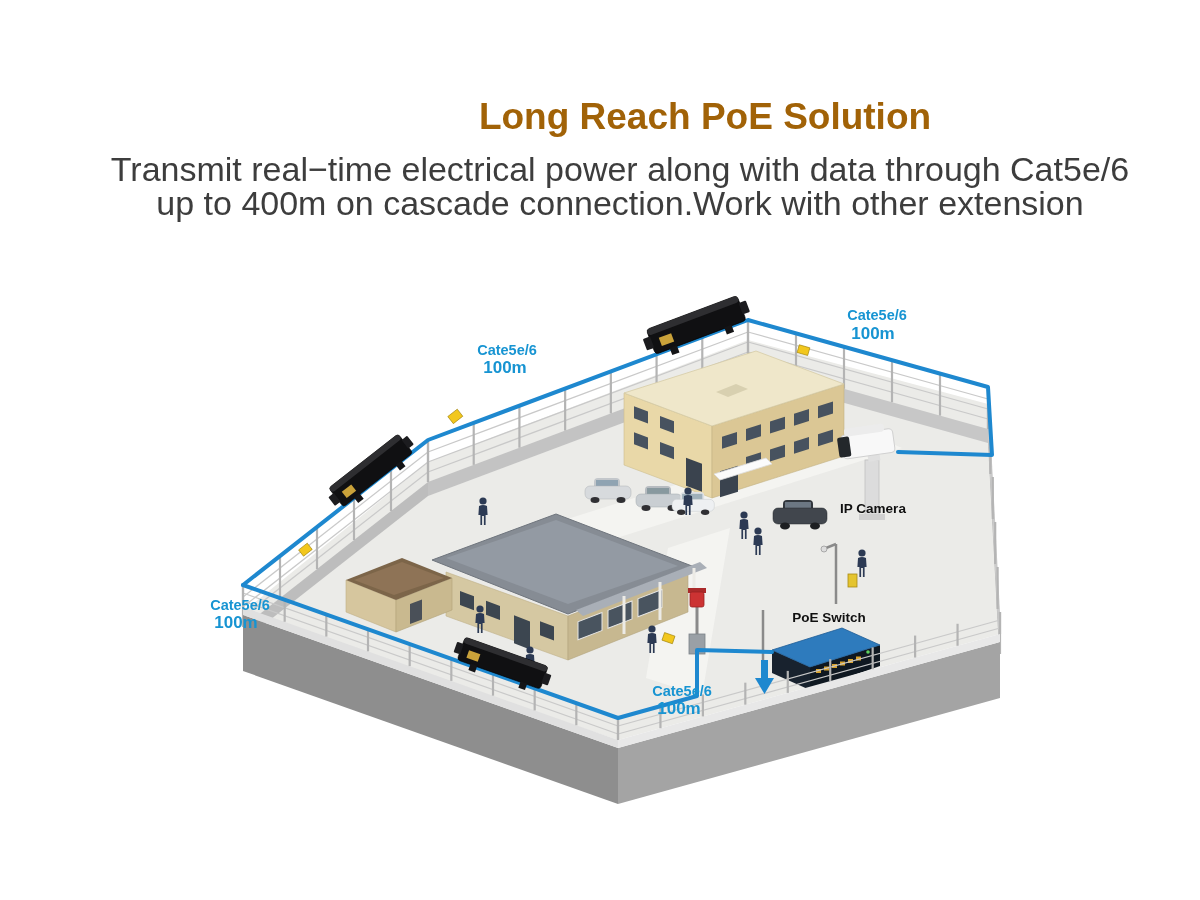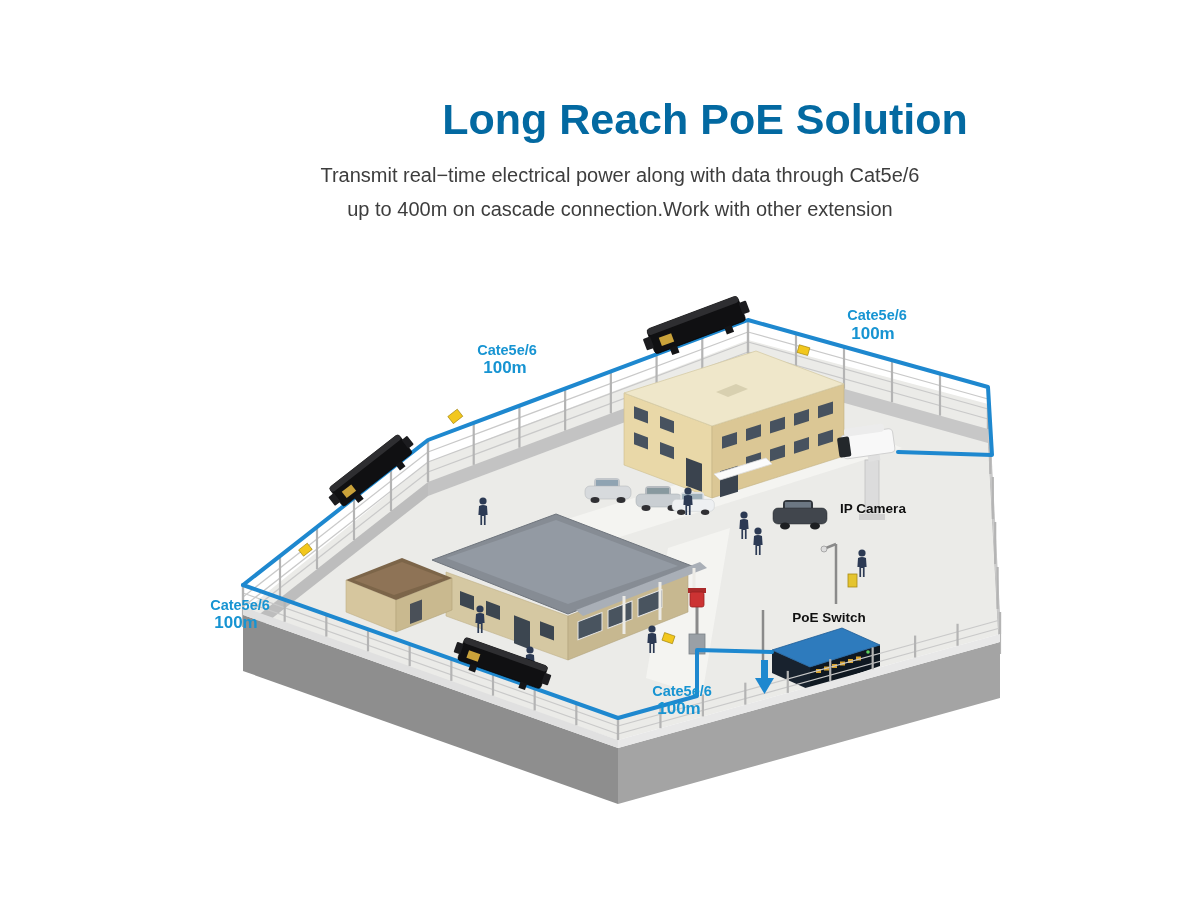--- a/index.html
+++ b/index.html
@@ -1,20 +1,20 @@
 <!DOCTYPE html>
 <html><head>
 <meta charset="utf-8">
 <style>
   html,body{margin:0;padding:0;background:#ffffff;}
   .page{position:relative;width:1200px;height:900px;overflow:hidden;background:#fff;
         font-family:"Liberation Sans",sans-serif;}
   .header{position:absolute;top:98px;left:40px;width:1160px;text-align:center;}
-  .title{margin:0 0 16px 170px;font-size:43px;line-height:1.02;font-weight:bold;color:#0369a1;}
-  .subtitle{font-size:20px;line-height:34px;color:#3d3d3d;}
+  .title{margin:0 0 16px 170px;font-size:37px;line-height:1.02;font-weight:bold;color:#a16207;}
+  .subtitle{font-size:34px;line-height:34px;color:#3d3d3d;}
   .scene{position:absolute;left:0;top:290px;width:1200px;height:610px;}
   .cable-name{fill:#1794d2;font-size:14.5px;font-weight:bold;text-anchor:middle;}
   .cable-dist{fill:#1794d2;font-size:17px;font-weight:bold;text-anchor:middle;}
   .dev-label{fill:#101010;font-size:13.5px;font-weight:bold;text-anchor:middle;}
   text{font-family:"Liberation Sans",sans-serif;}
 </style>
 </head>
 <body>
 
 <div class="page">

